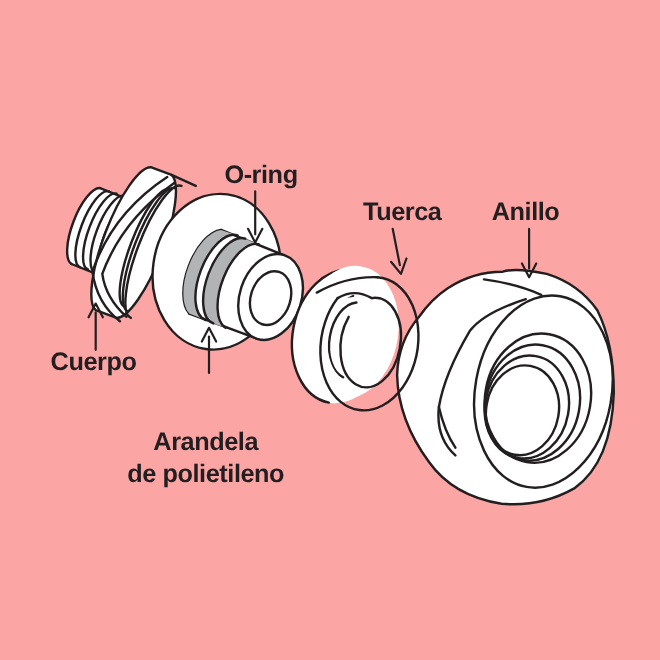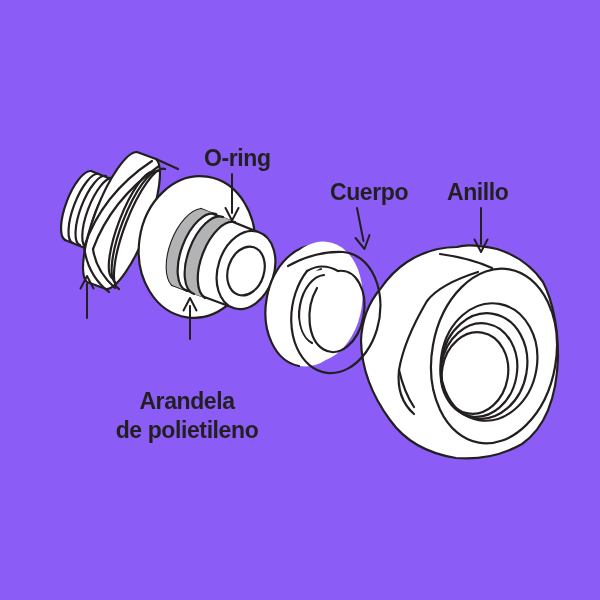--- a/index.html
+++ b/index.html
@@ -1,16 +1,16 @@
 <!DOCTYPE html>
 <html><head>
 <meta charset="utf-8">
 <style>
   html,body{margin:0;padding:0;background:#ffffff;}
-  .stage{position:relative;width:600px;height:600px;background:#8b5cf6;overflow:hidden;
+  .stage{position:relative;width:600px;height:600px;background:#fca5a5;overflow:hidden;
          font-family:"Liberation Sans",sans-serif;}
   .stage svg{position:absolute;left:0;top:0;}
   .lbl{position:absolute;font-weight:700;font-size:23px;line-height:1.1;
        color:#231f20;letter-spacing:-0.4px;white-space:nowrap;
        font-family:"Liberation Sans",sans-serif;}
   .lbl-center{text-align:center;white-space:normal;line-height:29px;}
   .ln{stroke:#231f20;stroke-width:2.2;fill:none;stroke-linecap:round;stroke-linejoin:round;}
   .fillw{fill:#ffffff;stroke:none;}
   .fillw-s{fill:#ffffff;stroke:#231f20;stroke-width:2.2;stroke-linejoin:round;}
   .band{fill:#b1b3b5;stroke:none;}
@@ -104,23 +104,24 @@
       </g>
       <g>
         <path class="arrow" d="M190,339 L190,306"></path>
         <path class="arrow" d="M183.5,310.5 L190,298 L196.5,310.5"></path>
       </g>
     </g>
   </svg>
 
   <div class="lbl" style="left:204px;top:146px;">O-ring</div>
 
-  <div class="lbl" style="left:330px;top:180px;">Cuerpo</div>
+  <div class="lbl" style="left:330px;top:180px;">Tuerca</div>
 
   <div class="lbl" style="left:447px;top:180px;">Anillo</div>
 
+  <div class="lbl" style="left:46px;top:316px;">Cuerpo</div>
 
   <div class="lbl lbl-center" style="left:97px;top:340px;width:180px;">
     <span style="display:block;margin-top:47px;">Arandela</span>
     <span style="display:block;">de polietileno</span>
   </div>
 
 </div>
 
 </body></html>

